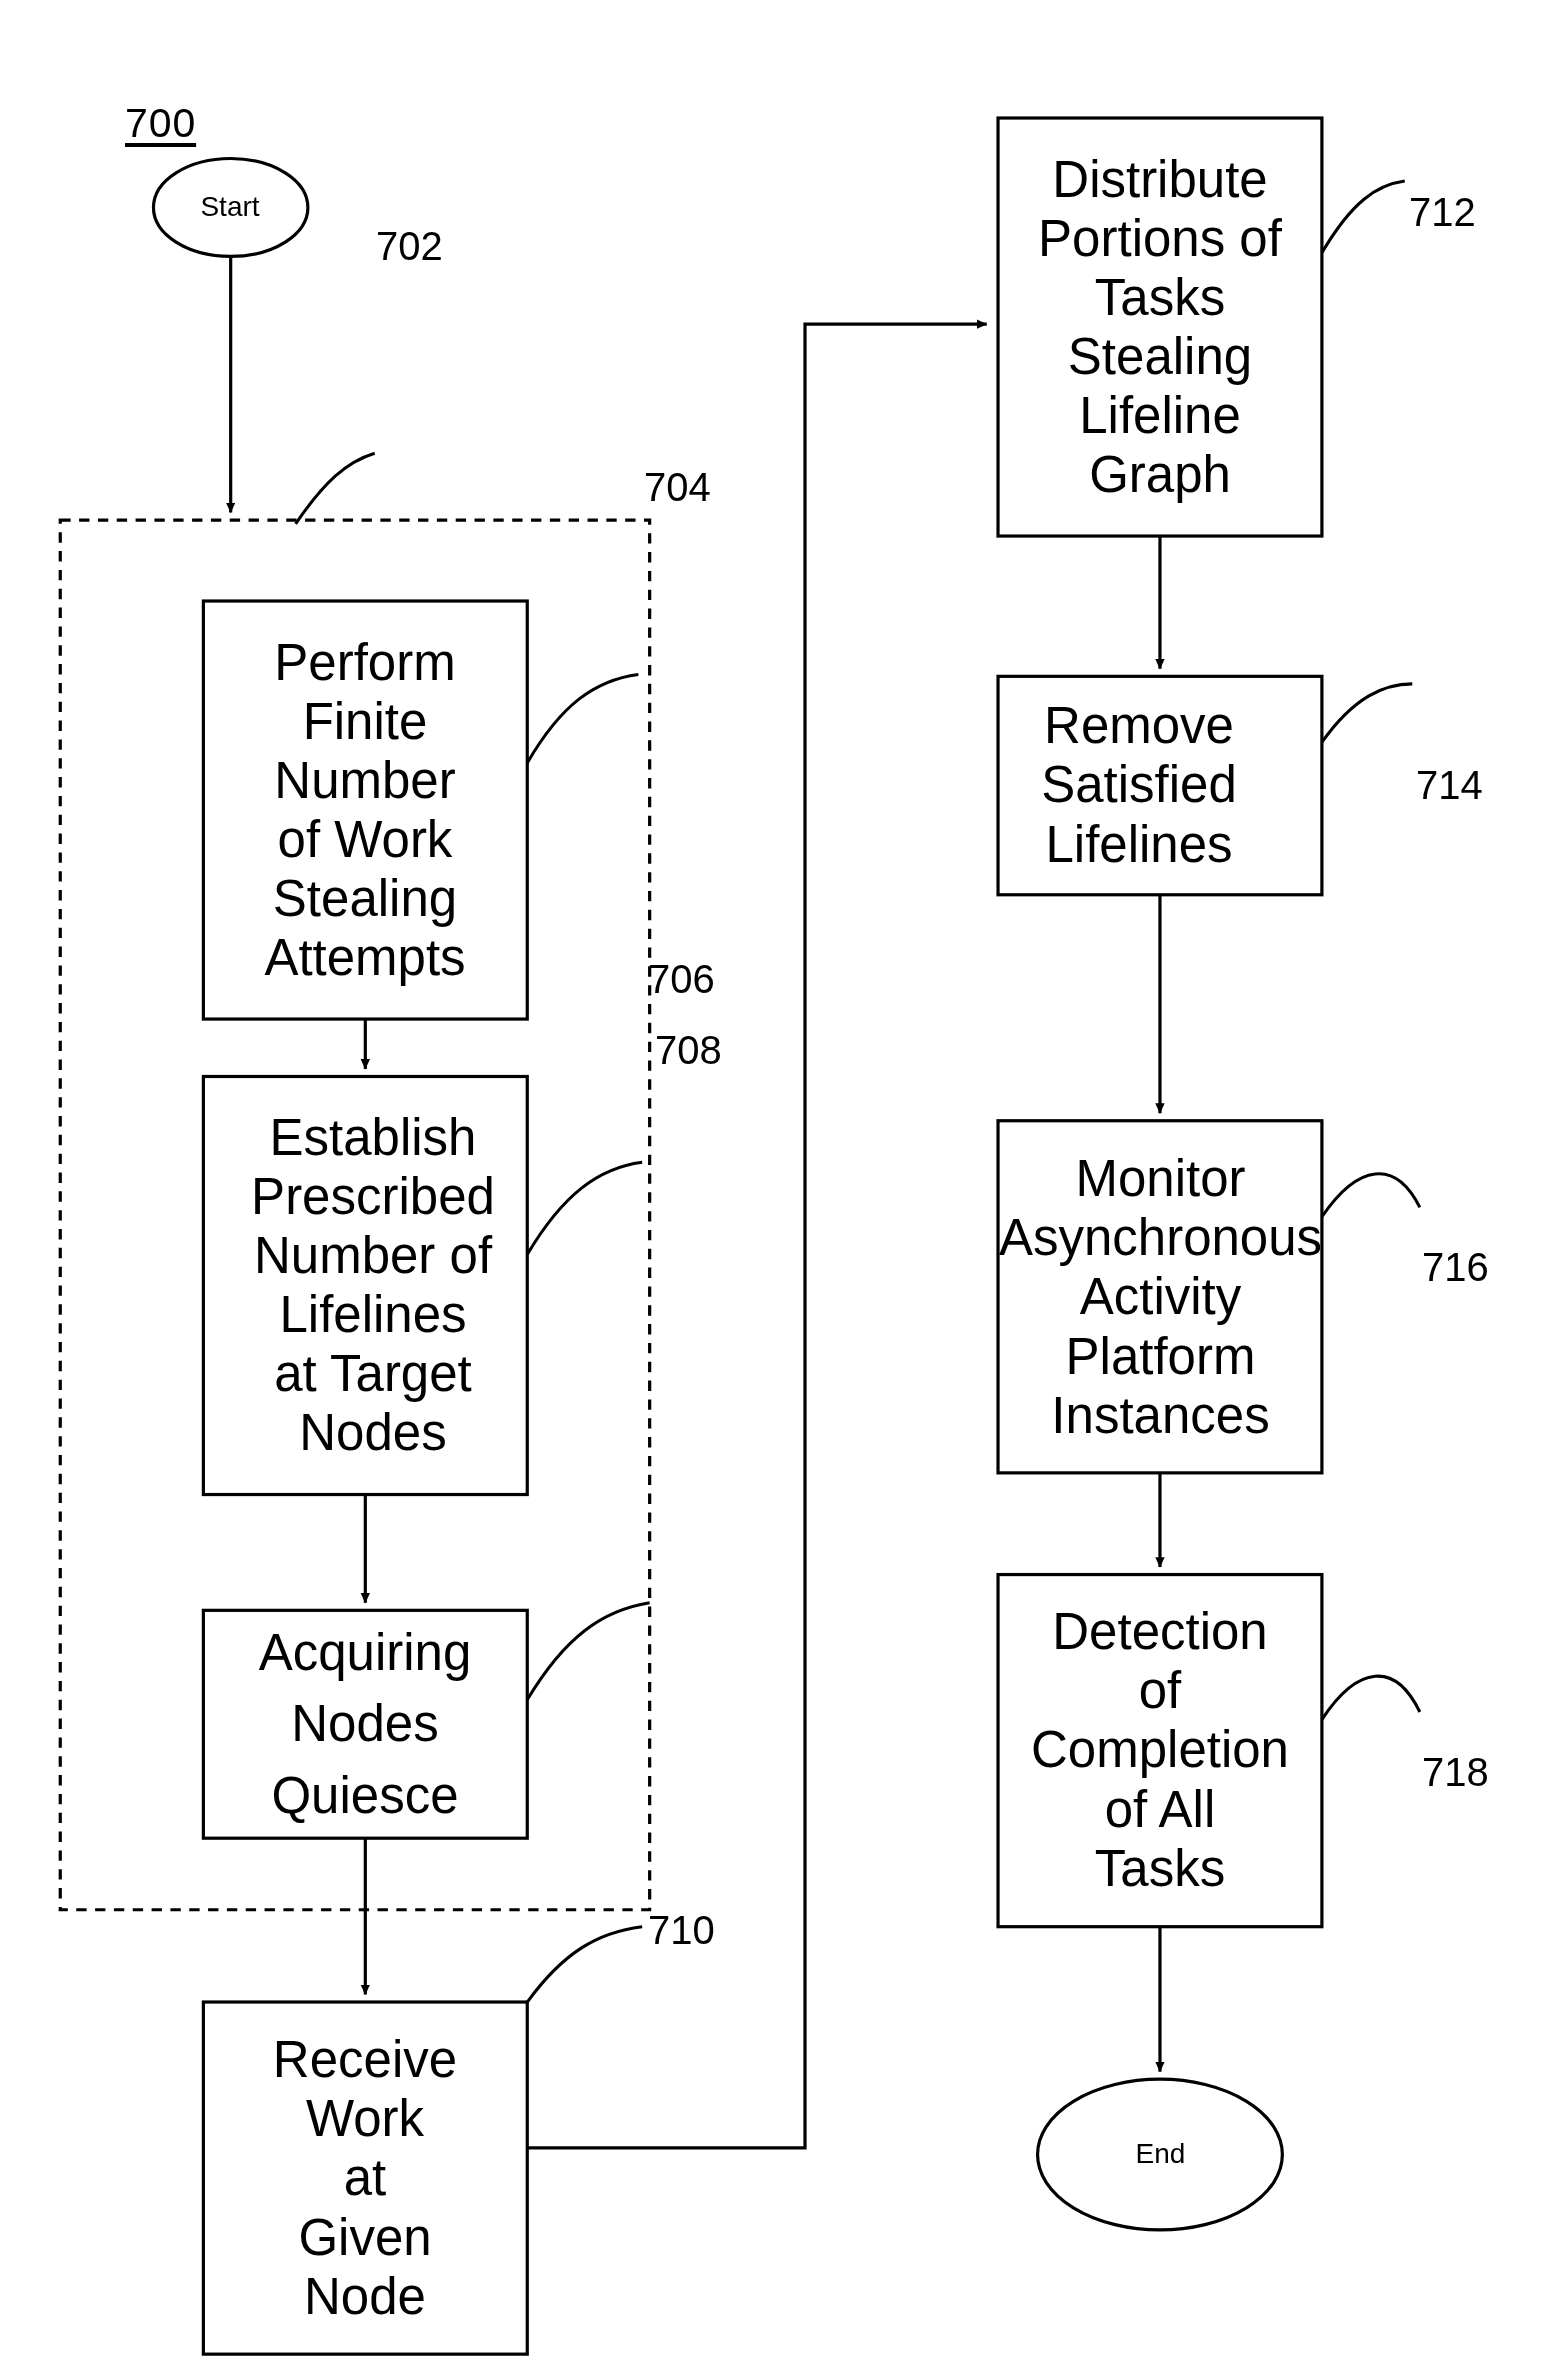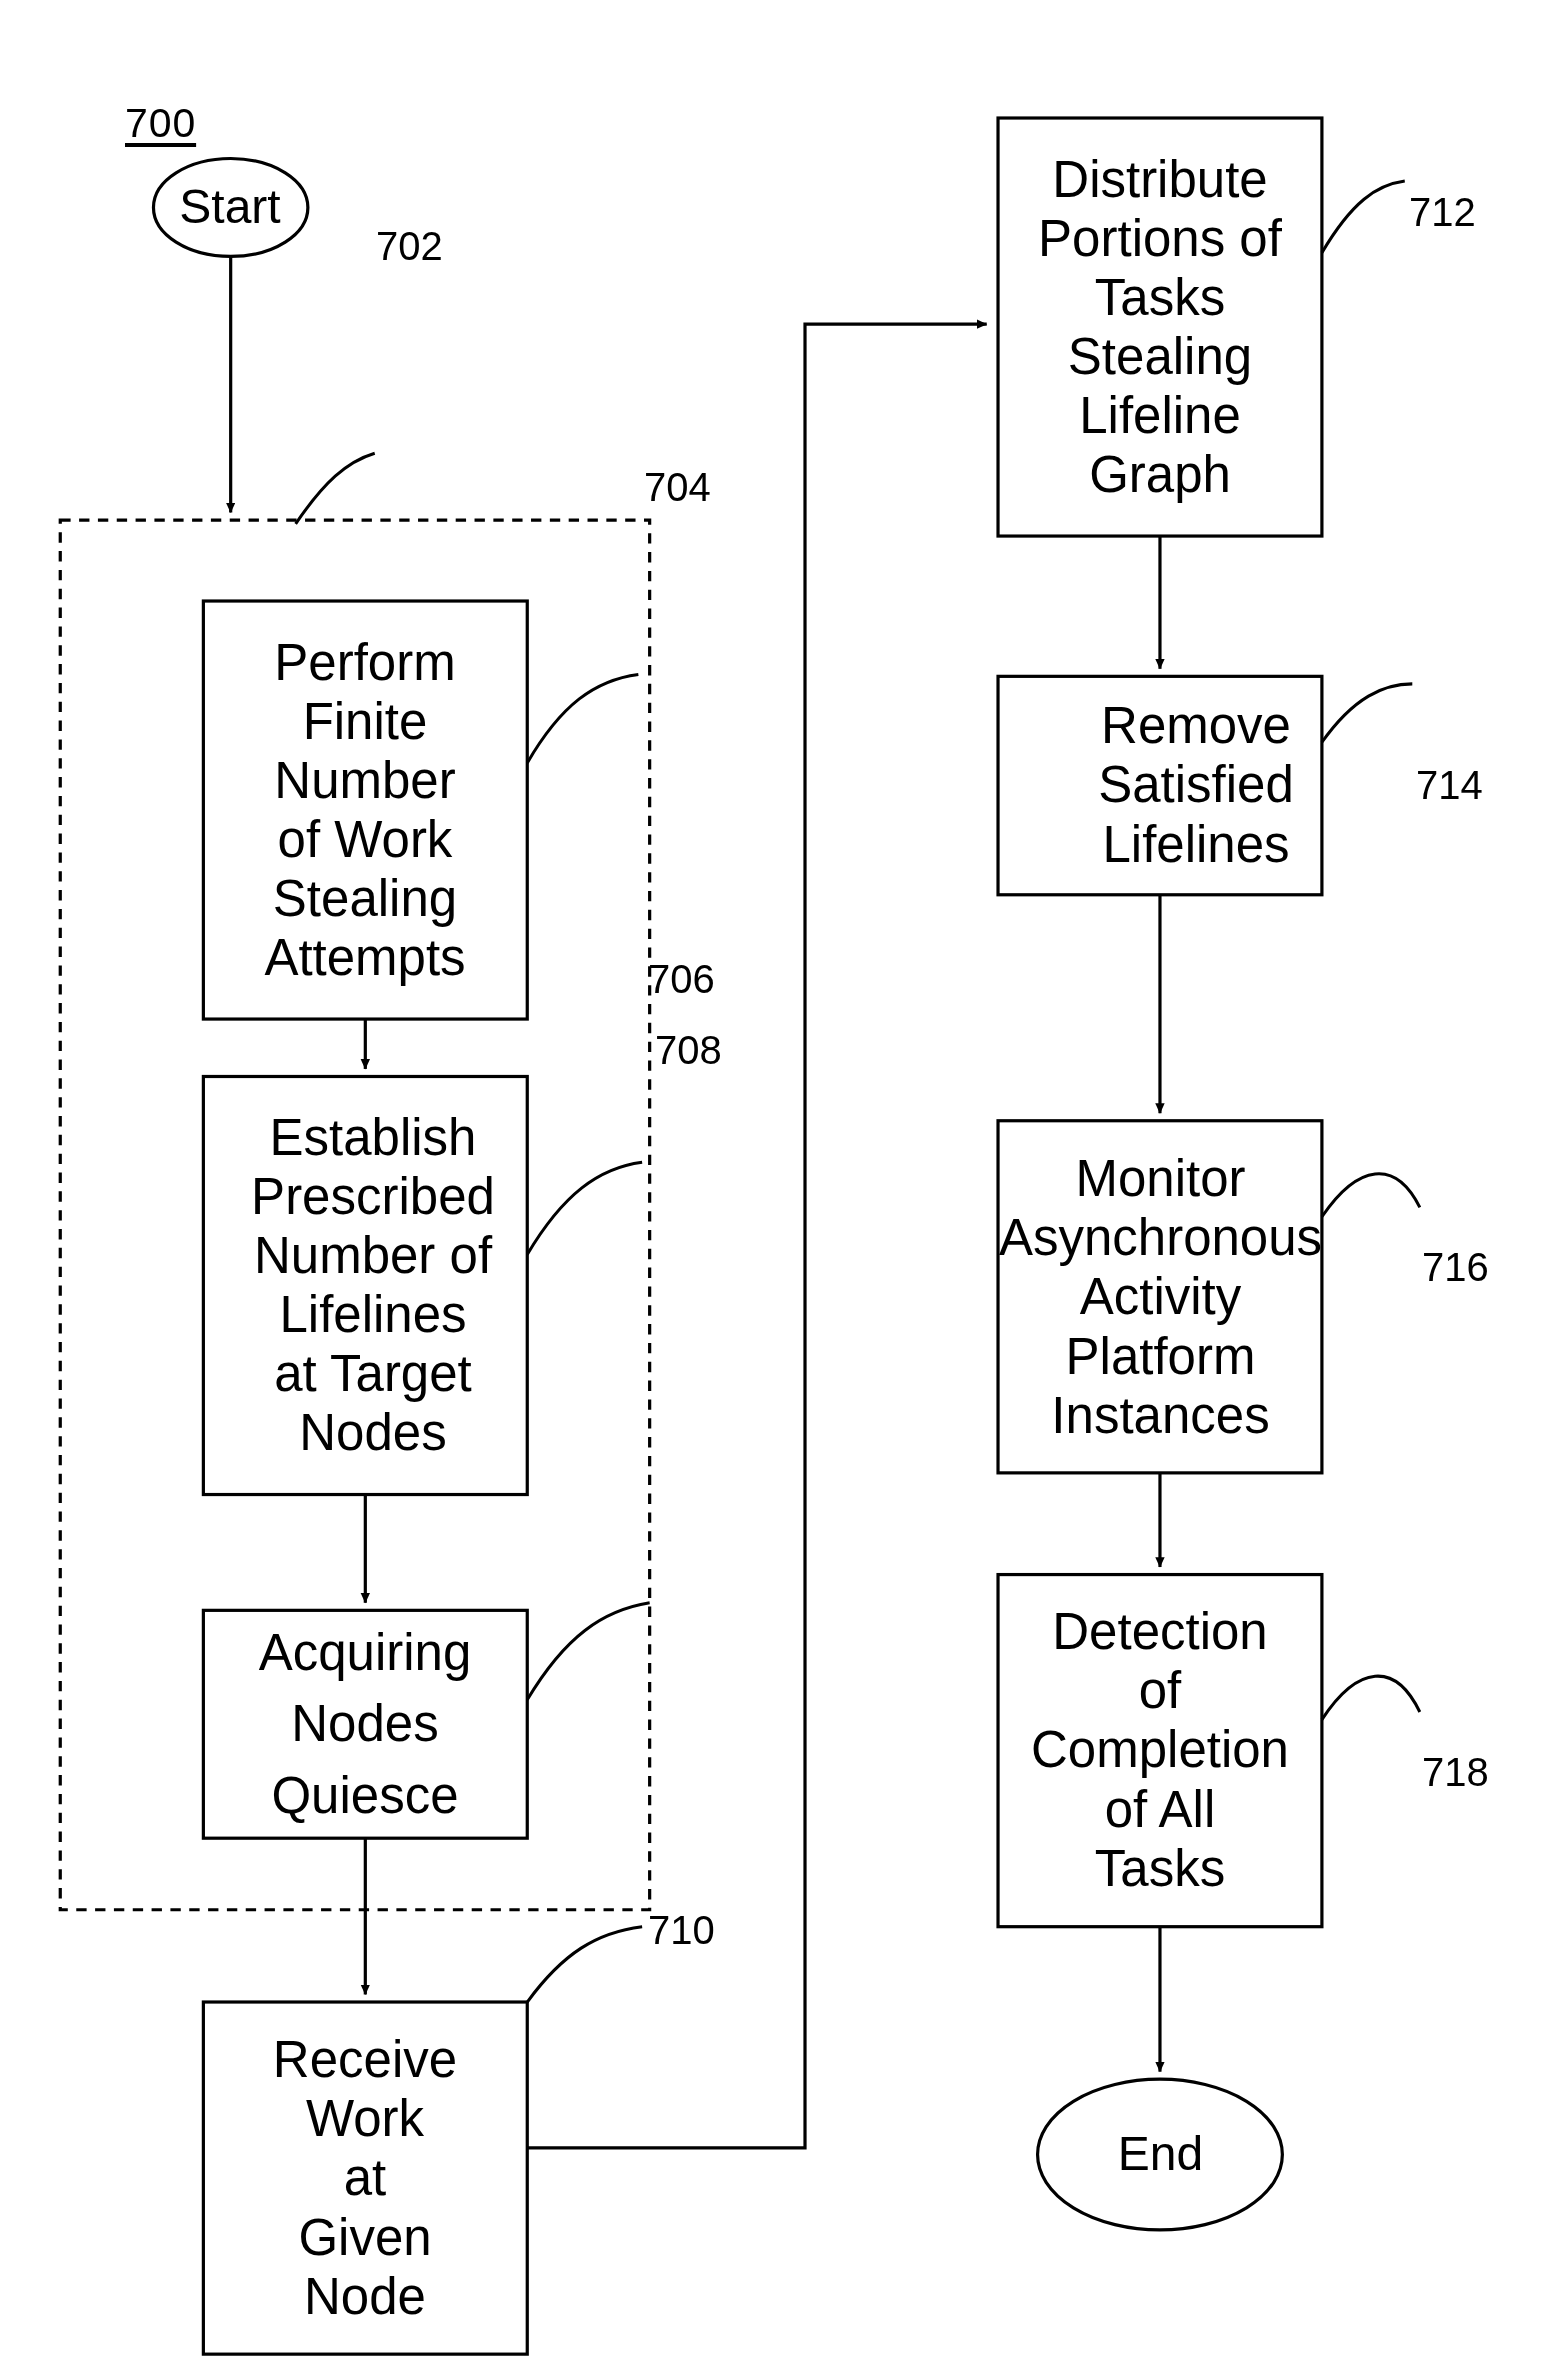--- a/index.html
+++ b/index.html
@@ -50,21 +50,21 @@
   .node-text span {
     display: block;
   }
   .ref-num {
     position: absolute;
     font-size: 40px;
     color: #000;
     white-space: nowrap;
   }
   .term-text {
-    font-size: 48px;
+    font-size: 28px;
   }
 </style>
 </head>
 <body>
 
 <div id="figure-root">
 
   <div class="fig-label" style="left:125px; top:64px;">700</div>
 
   <svg id="figure-svg" viewBox="0 0 1659 2508" xmlns="http://www.w3.org/2000/svg">
@@ -175,21 +175,21 @@
 
   <div class="node-text" style="left:998px; top:118px; width:324px; height:418px;">
     <span>Distribute</span>
     <span>Portions of</span>
     <span>Tasks</span>
     <span>Stealing</span>
     <span>Lifeline</span>
     <span>Graph</span>
   </div>
 
-  <div class="node-text" style="left:1034px; top:676px; width:324px; height:218px;">
+  <div class="node-text" style="left:977px; top:676px; width:324px; height:218px;">
     <span>Remove</span>
     <span>Satisfied</span>
     <span>Lifelines</span>
   </div>
 
   <div class="node-text" style="left:991px; top:1121px; width:339px; height:352px;">
     <span>Monitor</span>
     <span>Asynchronous</span>
     <span>Activity</span>
     <span>Platform</span>

